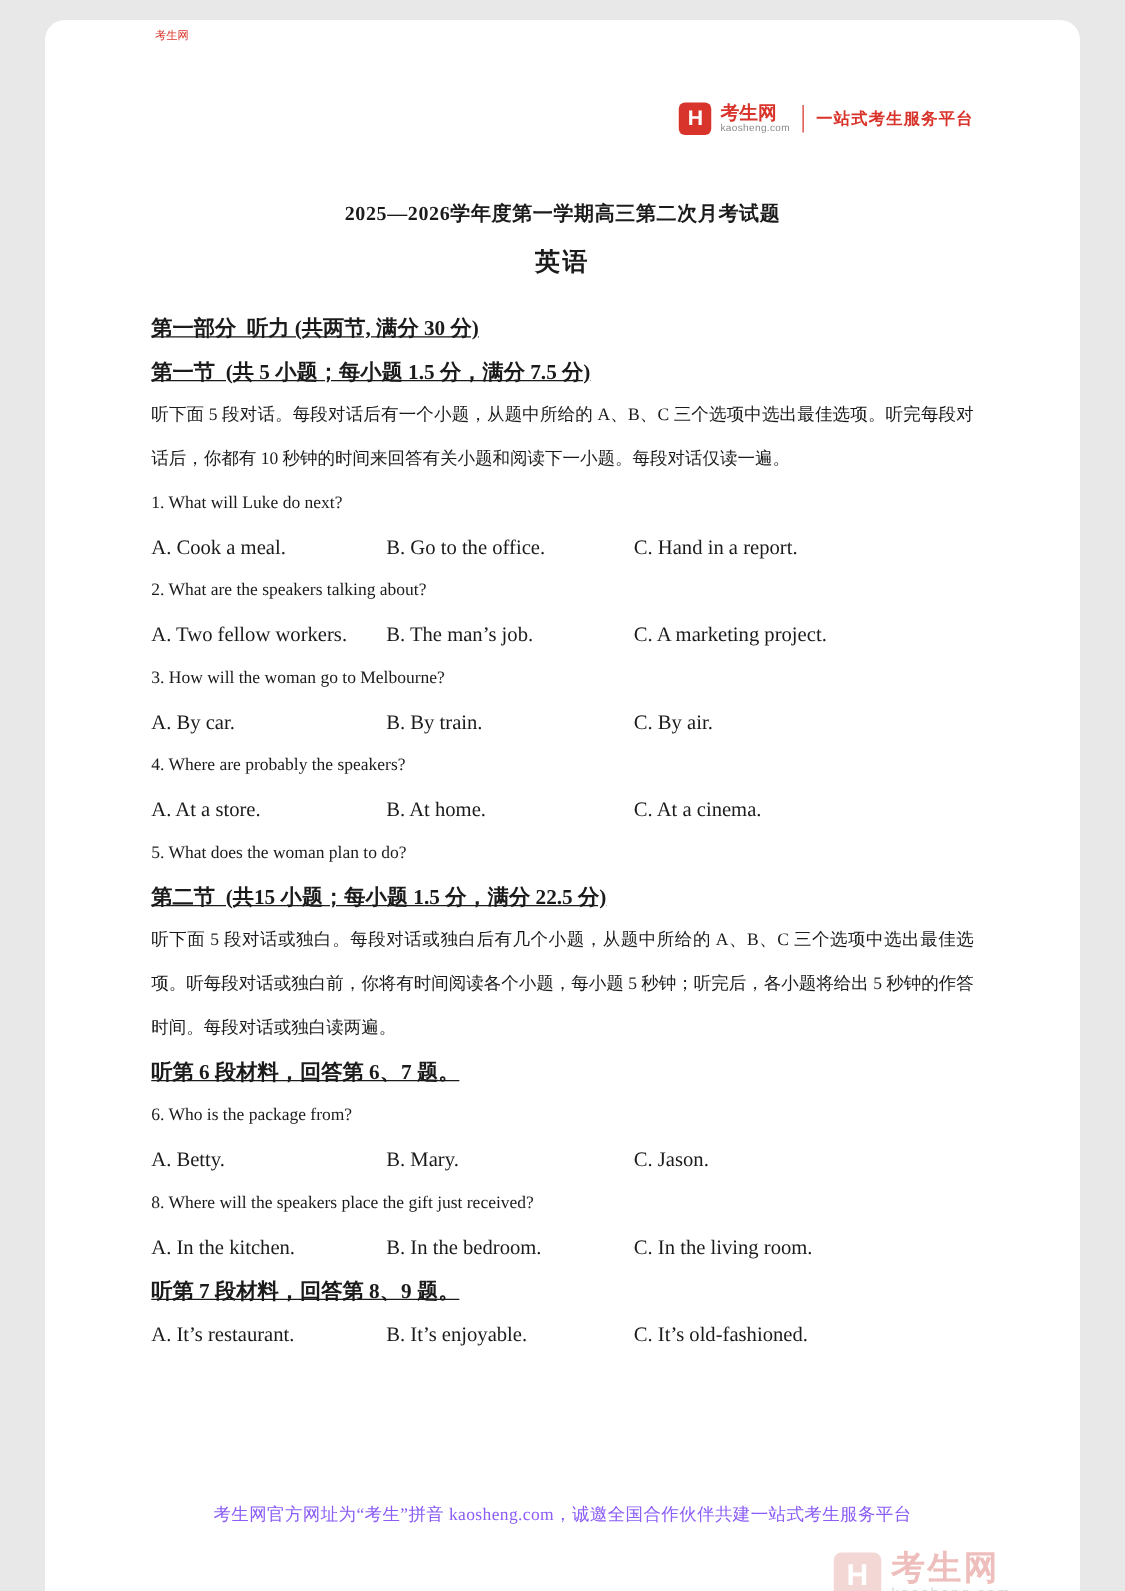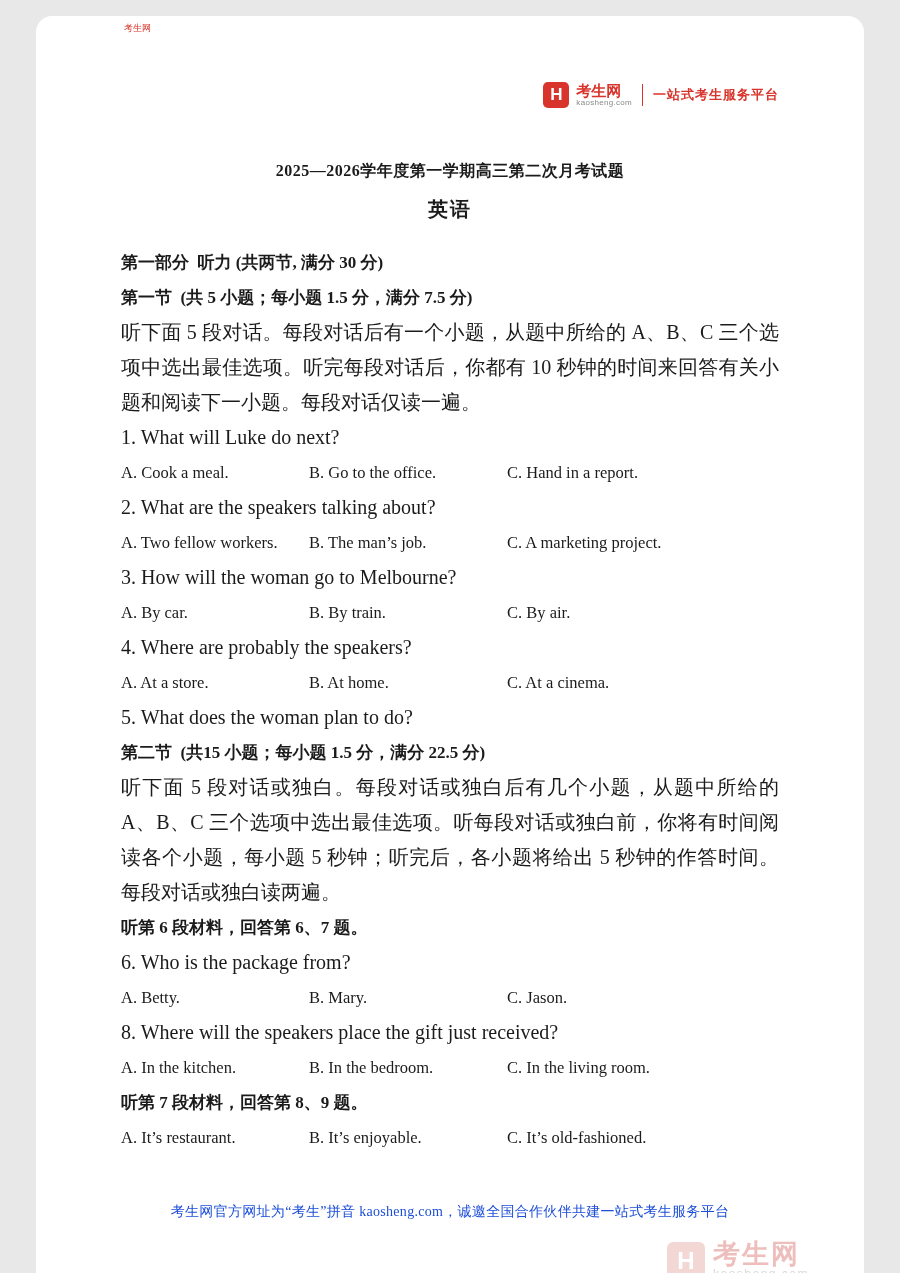--- a/index.html
+++ b/index.html
@@ -63,40 +63,40 @@
     letter-spacing: .5px;
   }
   .doc-subtitle {
     text-align: center;
     font-size: 20px;
     font-weight: 700;
     margin-bottom: 22px;
     letter-spacing: 2px;
   }
   .line {
-    font-size: 20px;
+    font-size: 14px;
     line-height: 35px;
     white-space: pre-wrap;
   }
-  .bold-line { font-weight: 700; font-size: 17px; }
+  .bold-line { font-weight: 700; font-size: 17px; text-decoration: underline; }
   .para { text-align: justify; }
   .options-row { display: flex; line-height: 35px; font-size: 16.5px; }
   .options-row .option { white-space: pre; }
   .options-row .option:nth-child(1) { width: 188px; }
   .options-row .option:nth-child(2) { width: 198px; }
   .options-row .option:nth-child(3) { flex: 1; }
 
   
   .footer {
     position: absolute;
     left: 0; right: 0;
     bottom: 68px;
     text-align: center;
     font-size: 14px;
-    color: #1d4ed8;
+    color: #8b5cf6;
     letter-spacing: .3px;
   }
 
   
   .watermark {
     position: absolute;
     right: 55px;
     bottom: 8px;
     display: flex;
     align-items: center;

